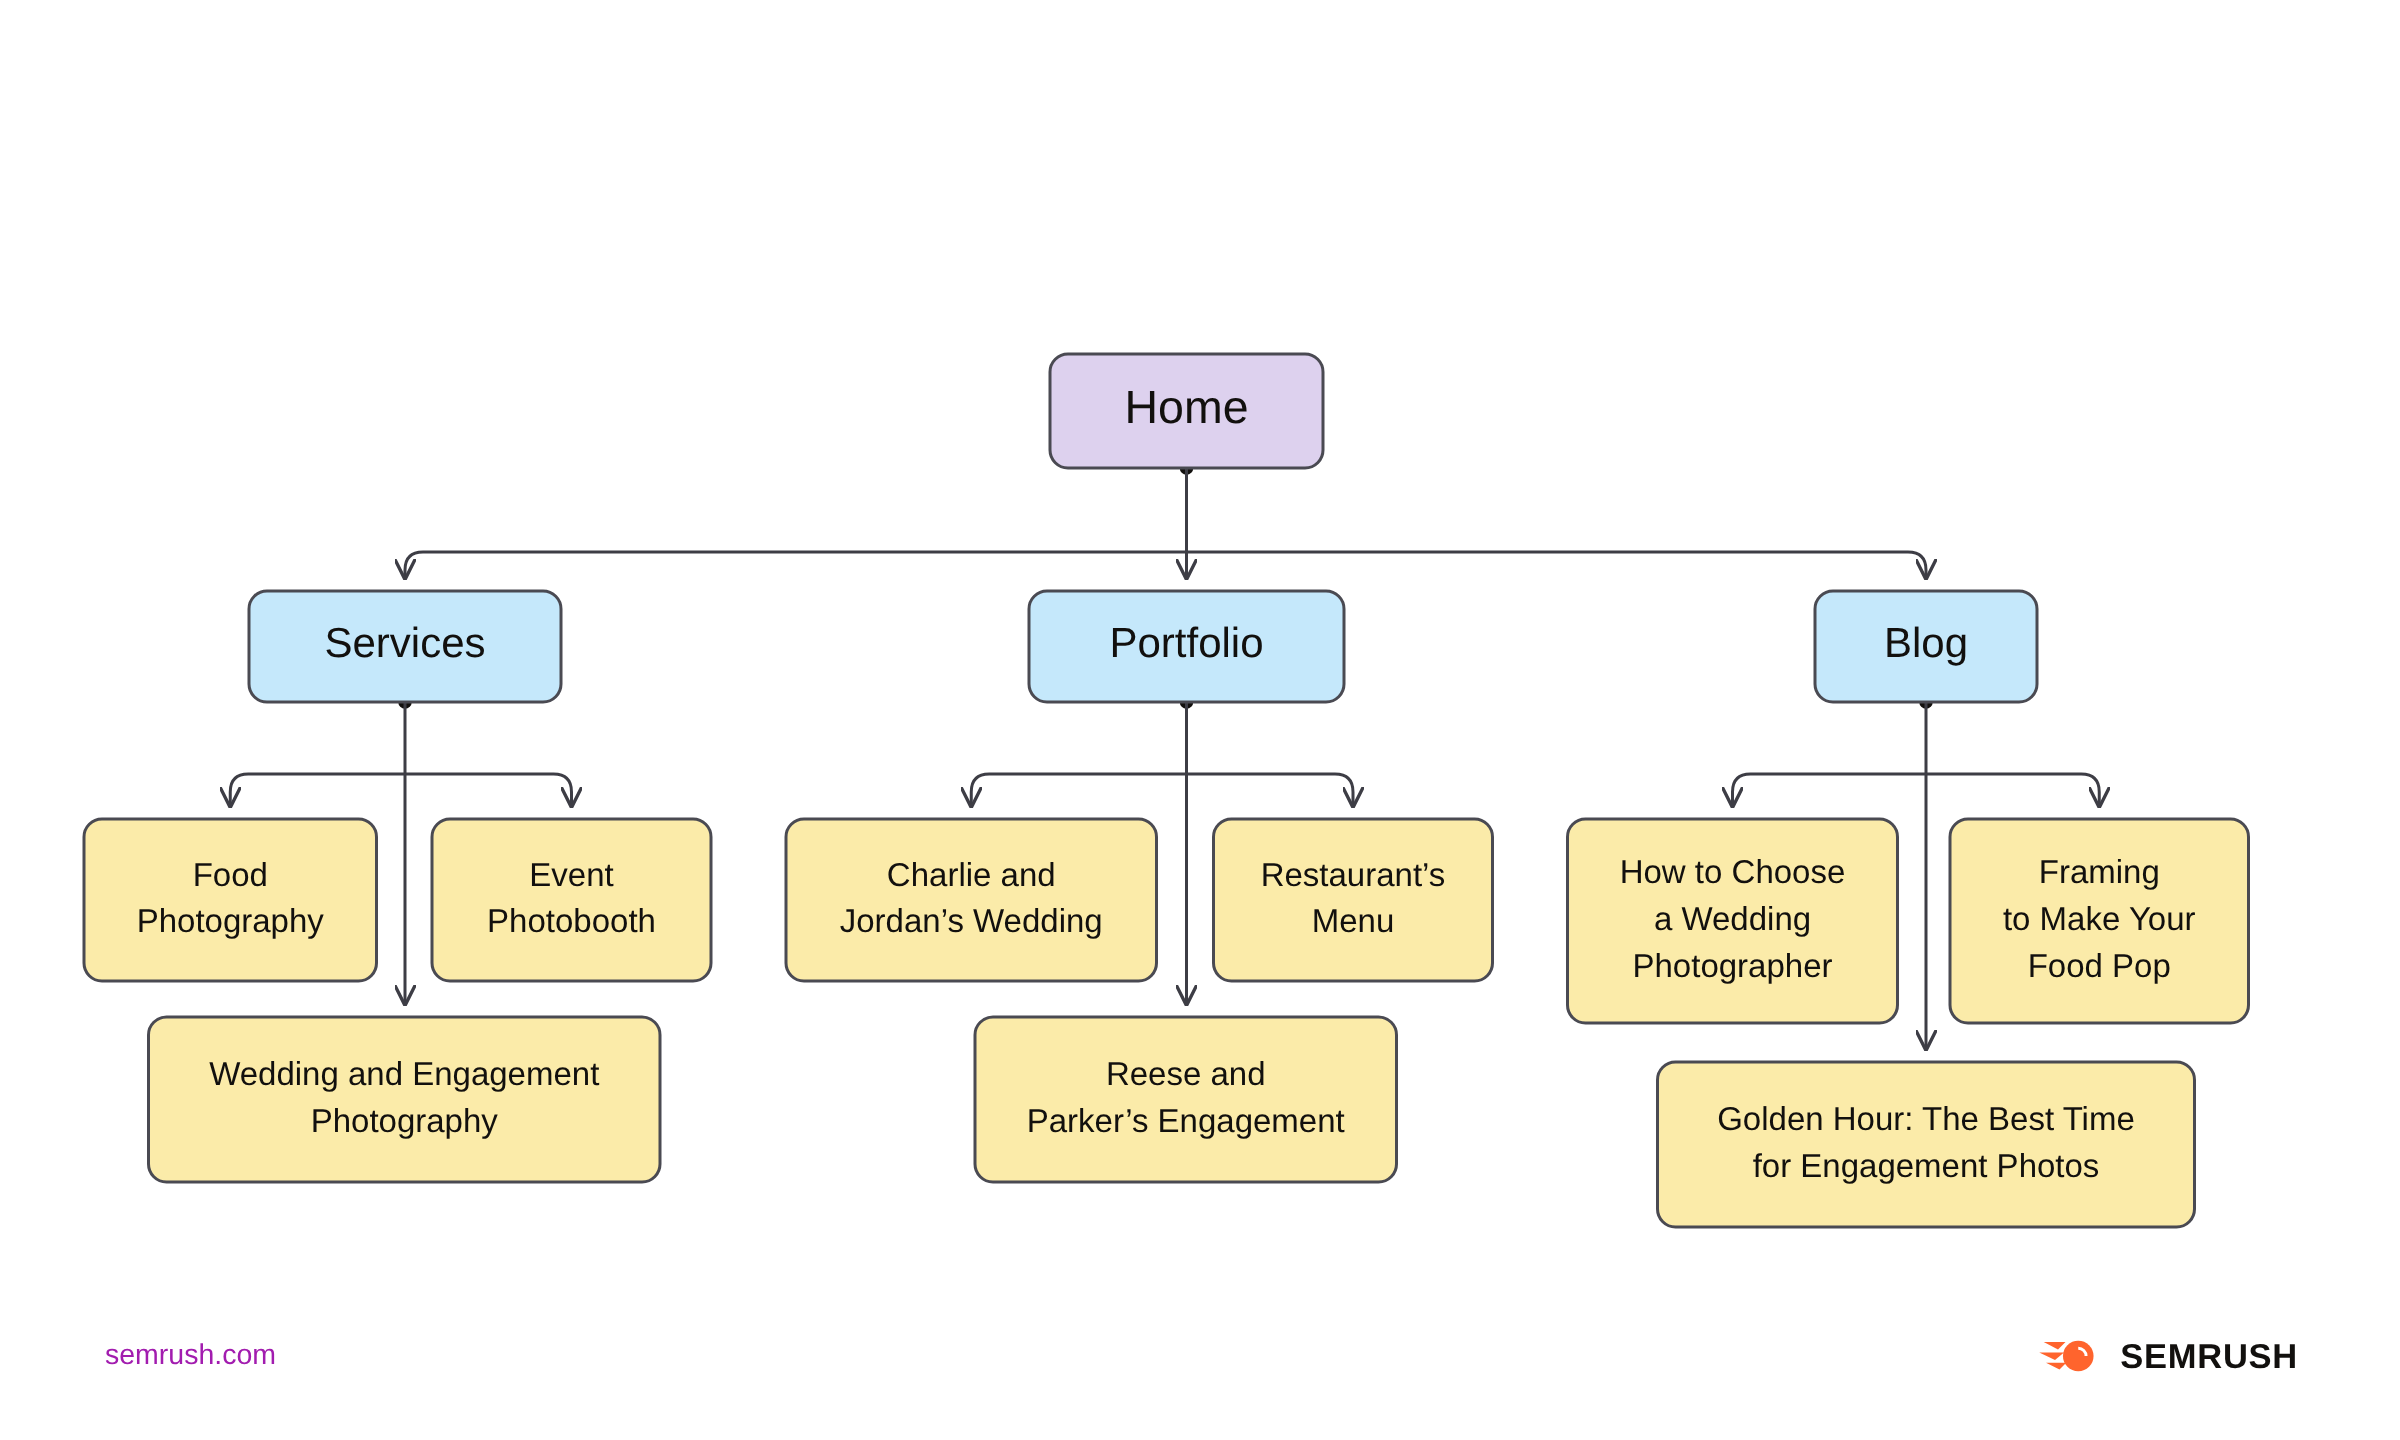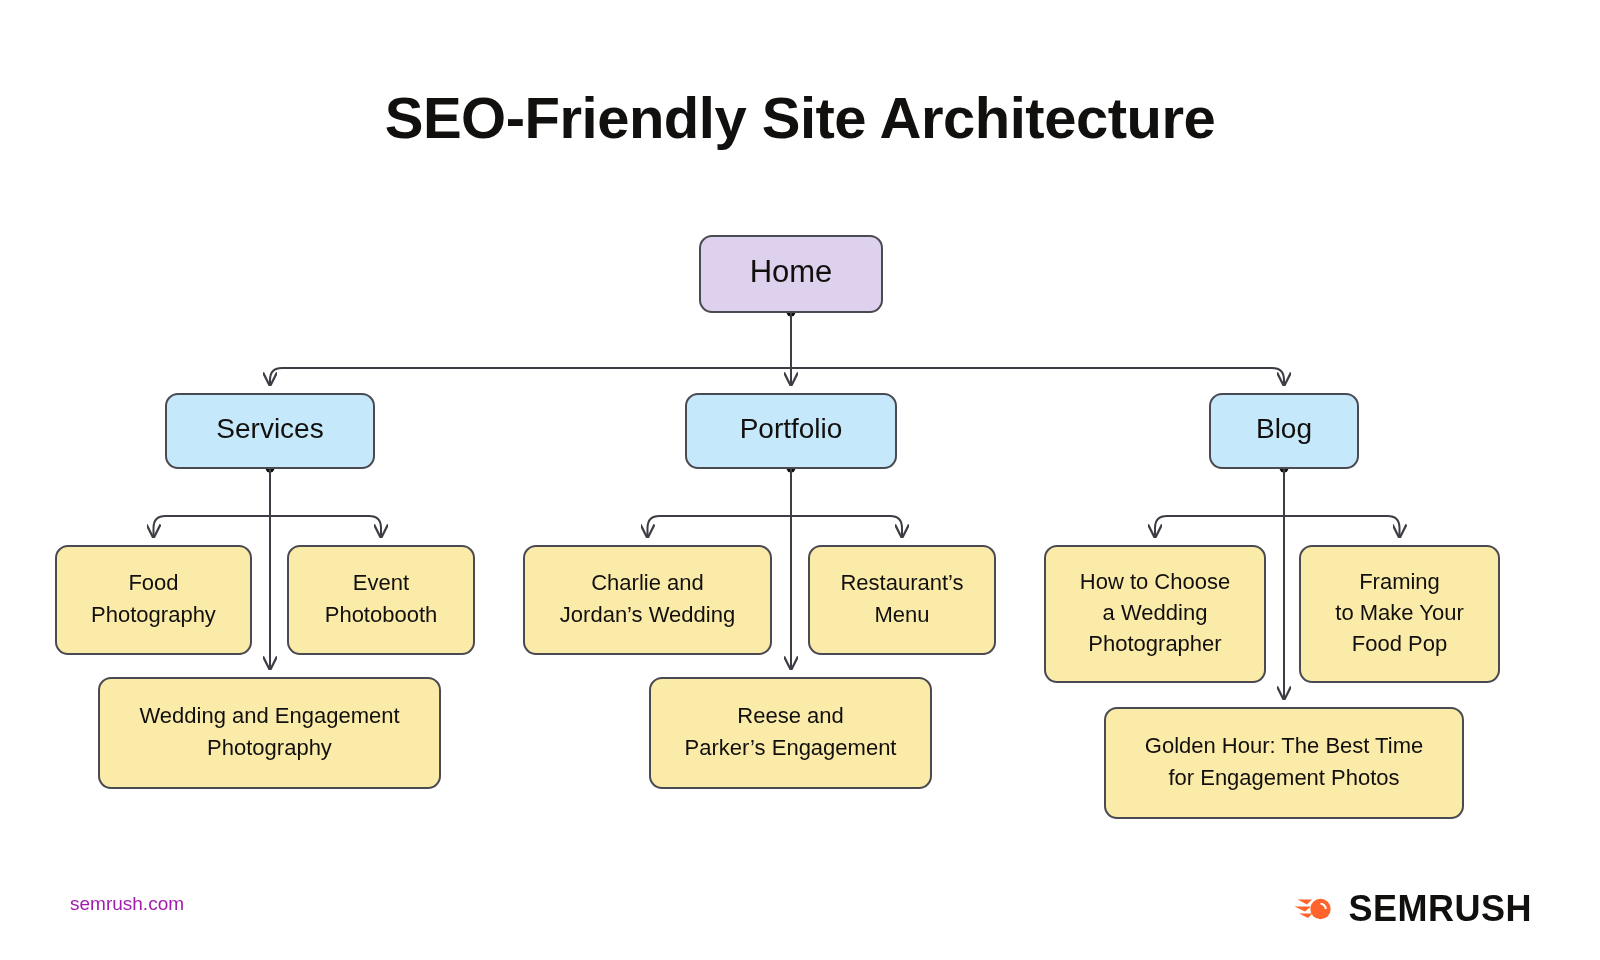--- a/index.html
+++ b/index.html
@@ -69,33 +69,32 @@
   }
   .brand {
     position: absolute;
     right: 68px;
     top: 888px;
     display: flex;
     align-items: center;
     gap: 12px;
   }
   .brand-name {
-    font-size: 36px;
+    font-size: 23px;
     font-weight: 700;
     letter-spacing: 0.5px;
     color: #12100e;
     font-family: "Liberation Sans", sans-serif;
   }
 </style>
 </head>
 <body>
 
 <div id="stage">
 
-  <div class="page-title">SEO-Friendly Site Architecture</div>
 
   <svg id="diagram" viewBox="0 0 1600 960">
     <defs>
       <marker id="arrow" viewBox="0 0 10 10" refX="9" refY="5" markerWidth="7" markerHeight="7" orient="auto-start-reverse">
         <path d="M 0 0 L 10 5 L 0 10" fill="none" stroke="#3d3d45" stroke-width="1.6"></path>
       </marker>
     </defs>
     <g id="connectors">
         <circle cx="791" cy="312" r="4.5" class="conn-dot"></circle>
         <path d="M 791 312 L 791 385" class="conn" marker-end="url(#arrow)"></path>

